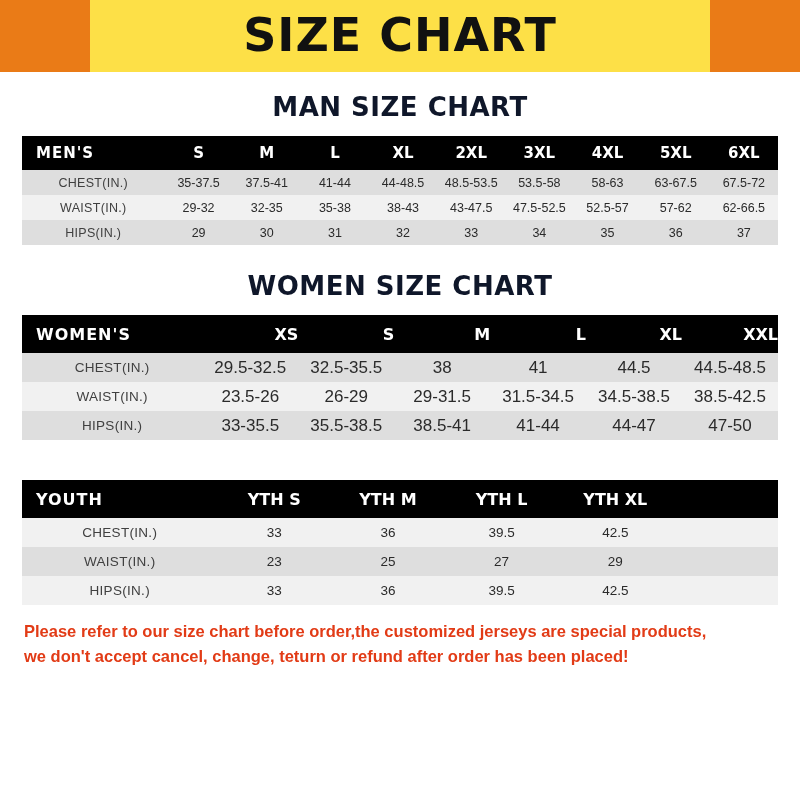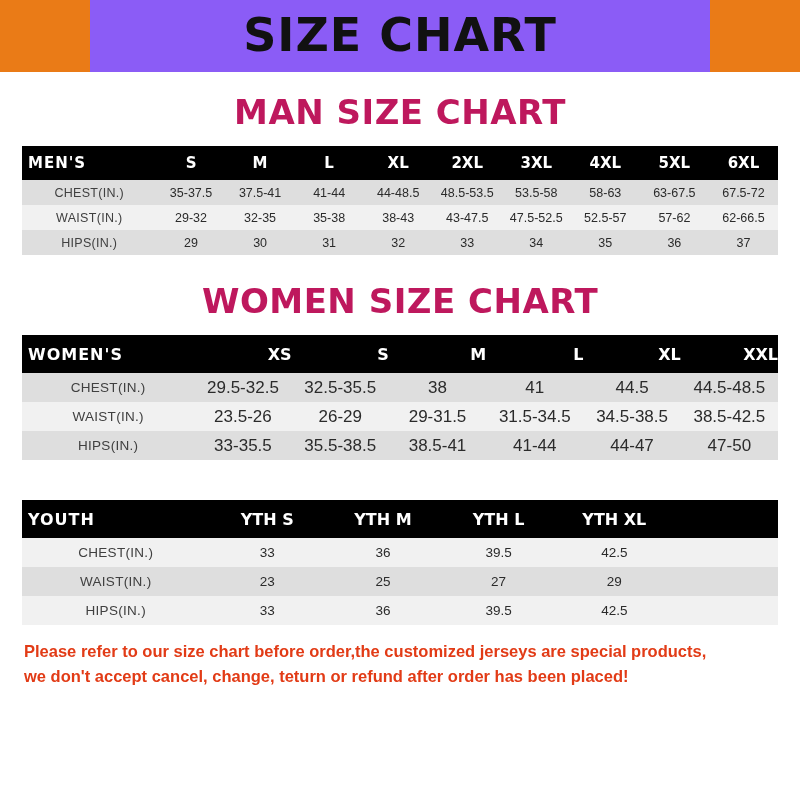--- a/index.html
+++ b/index.html
@@ -23,43 +23,43 @@
   
   .banner {
     position: relative;
     height: 72px;
     background: #ea7b17;
     display: flex;
     align-items: center;
     justify-content: center;
   }
   .banner-inner {
-    background: #8b5cf6;
+    background: #fde047;
     width: 620px;
     height: 72px;
     display: flex;
     align-items: center;
     justify-content: center;
   }
   .banner-title {
     font-family: "DejaVu Sans", sans-serif;
     font-weight: bold;
     font-size: 46px;
     letter-spacing: 1px;
     color: #111;
     line-height: 1;
     padding-bottom: 2px;
   }
   
   .section-title {
     text-align: center;
     font-family: "DejaVu Sans", sans-serif;
     font-weight: bold;
-    font-size: 34px;
-    color: #be185d;
+    font-size: 26px;
+    color: #0f172a;
     letter-spacing: 0.5px;
   }
   .content {
     padding: 0 22px;
     box-sizing: border-box;
   }
   
   table.sizetable {
     border-collapse: collapse;
     width: 100%;
@@ -78,21 +78,21 @@
   table.sizetable thead th {
     background: #000;
     color: #fff;
     font-family: "DejaVu Sans", sans-serif;
     font-weight: bold;
     font-size: 15px;
     height: 34px;
   }
   table.sizetable thead th.rowhead {
     text-align: left;
-    padding-left: 6px;
+    padding-left: 14px;
     letter-spacing: 1px;
   }
   table.sizetable tbody tr.odd td {
     background: #dedede;
   }
   table.sizetable tbody tr.even td {
     background: #f1f1f1;
   }
   table.sizetable tbody td.rowhead {
     font-size: 12.5px;

